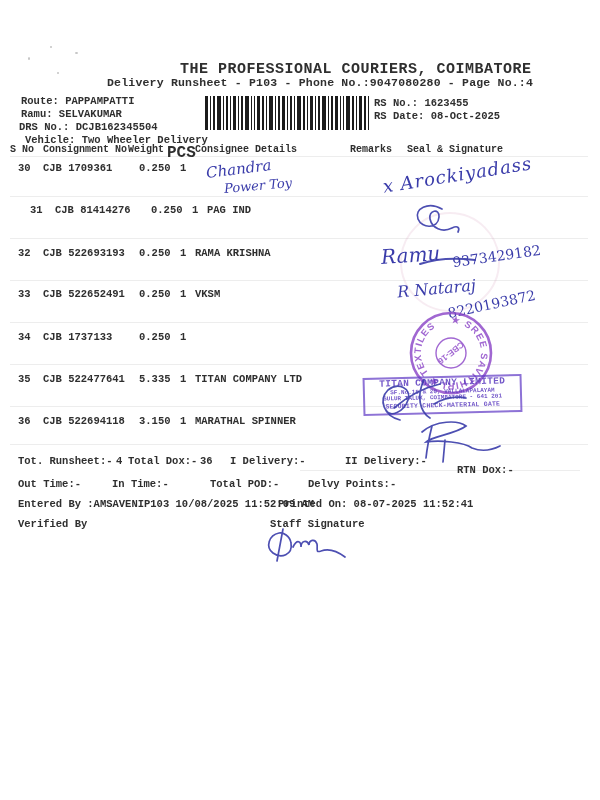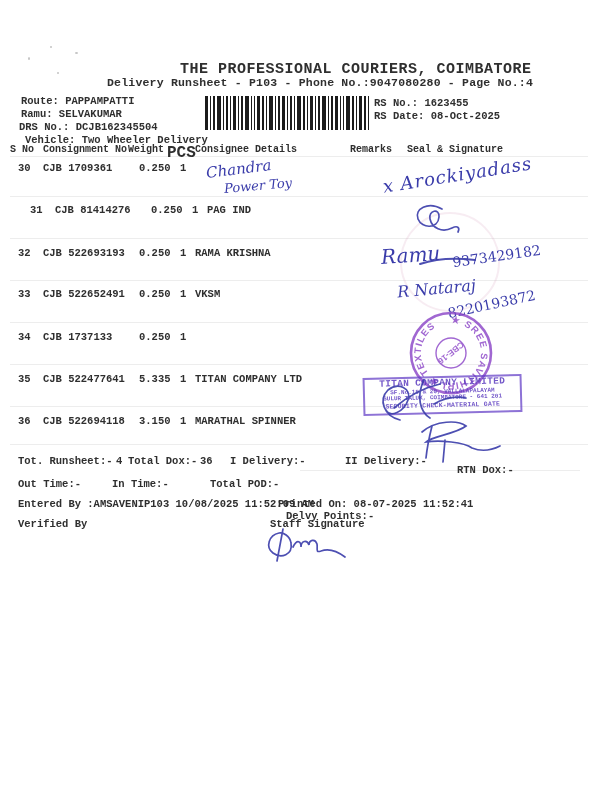--- a/index.html
+++ b/index.html
@@ -205,21 +205,21 @@
   <div class="t" style="left:116px;top:455px;">4</div>
   <div class="t" style="left:128px;top:455px;">Total Dox:-</div>
   <div class="t" style="left:200px;top:455px;">36</div>
   <div class="t" style="left:230px;top:455px;">I Delivery:-</div>
   <div class="t" style="left:345px;top:455px;">II Delivery:-</div>
   <div class="t" style="left:457px;top:455px;margin-top:9px;">RTN Dox:-</div>
 
   <div class="t" style="left:18px;top:478px;">Out Time:-</div>
   <div class="t" style="left:112px;top:478px;">In Time:-</div>
   <div class="t" style="left:210px;top:478px;">Total POD:-</div>
-  <div class="t" style="left:286px;top:478px;margin-top:32px;">Delvy Points:-</div>
+  <div class="t" style="left:308px;top:478px;">Delvy Points:-</div>
 
   <div class="t" style="left:18px;top:498px;">Entered By :AMSAVENIP103 10/08/2025 11:52:09 AM</div>
   <div class="t" style="left:278px;top:498px;">Printed On: 08-07-2025 11:52:41</div>
   <div class="t" style="left:18px;top:518px;">Verified By</div>
   <div class="t" style="left:270px;top:518px;">Staff Signature</div>
 
   <svg class="sig" style="left:263px;top:527px;" width="90" height="42" viewBox="0 0 90 42">
     <path d="M16 6 C6 8 2 20 10 26 C18 32 30 28 28 16 C27 9 20 5 16 6 M20 2 L14 34 M30 20 C34 12 38 14 38 20 C38 14 44 12 46 18 C46 13 52 11 54 17 C55 22 52 26 58 24 C66 21 74 24 82 30" fill="none" stroke="#3a3caa" stroke-width="1.7" stroke-linecap="round" opacity=".9"></path>
   </svg>
 

